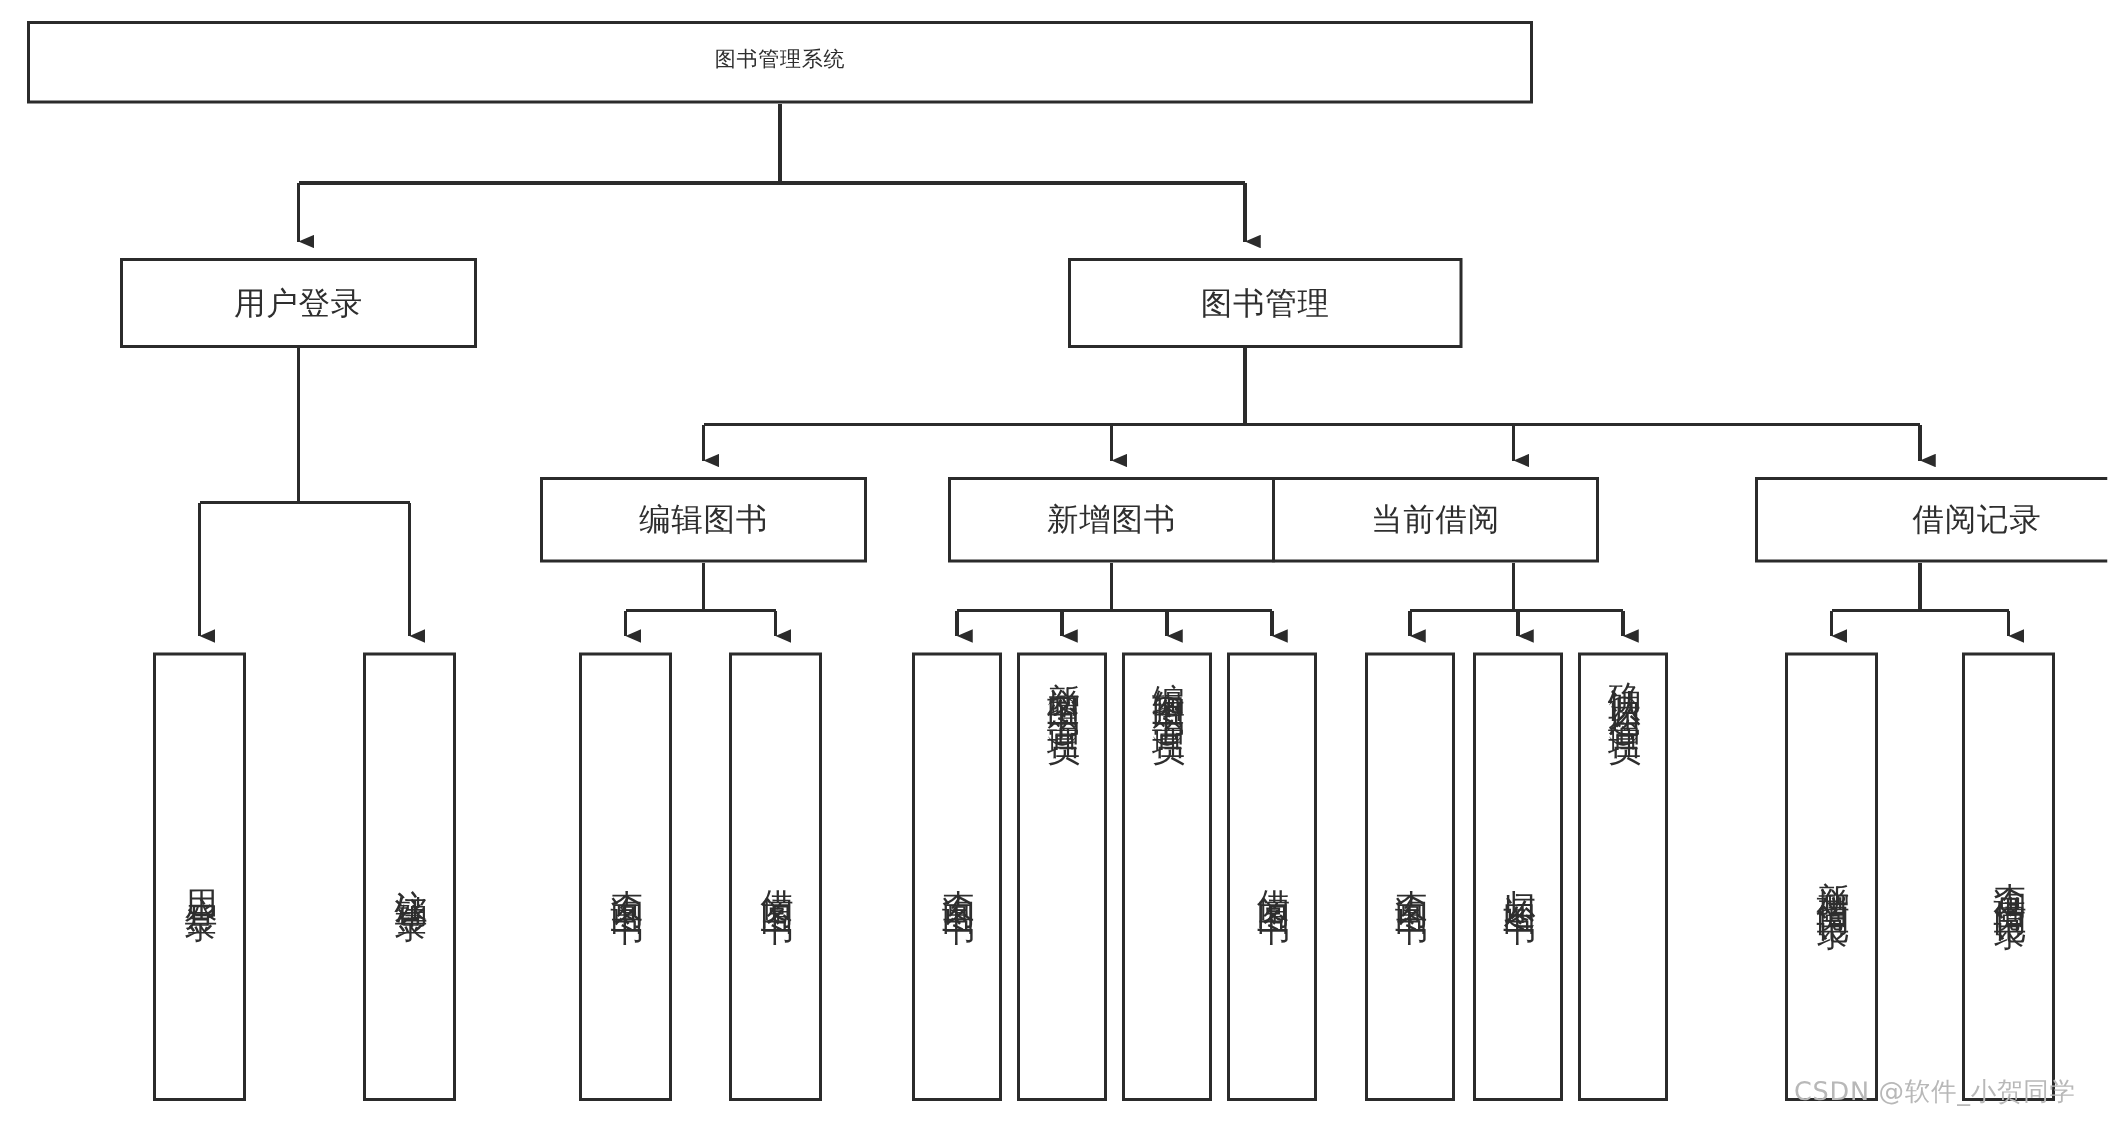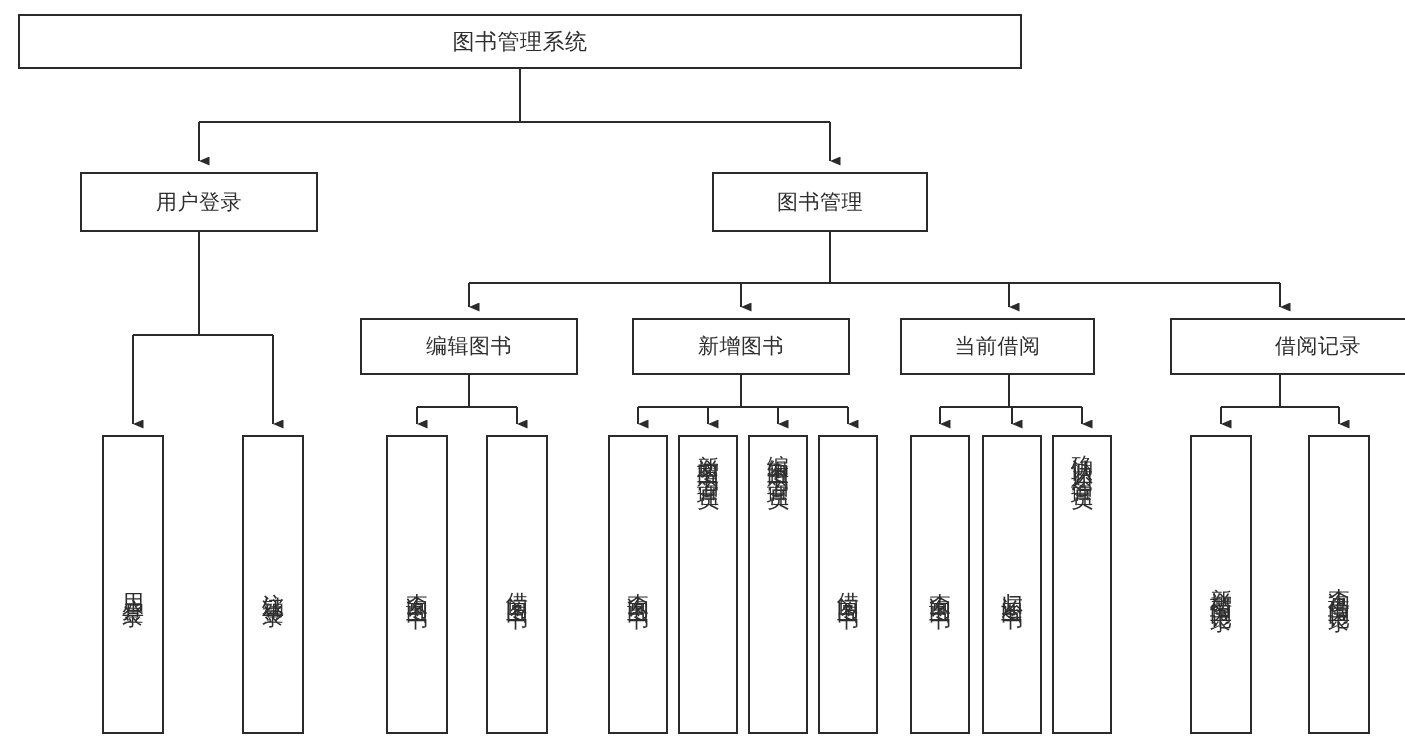--- a/index.html
+++ b/index.html
@@ -37,21 +37,21 @@
     overflow: hidden;
   }
   .node-label {
     color: #2e2e2e;
     font-size: 21px;
     letter-spacing: 0.5px;
     line-height: 1.25;
     white-space: nowrap;
     text-align: center;
   }
-  .node.root .node-label { font-size: 22px; }
+  .node.root .node-label { font-size: 14px; font-family: Liberation Mono, monospace; }
   .node.vertical {
     align-items: flex-start;
     padding-top: 0px;
   }
   .node.vertical .node-label {
     writing-mode: vertical-rl;
     text-orientation: upright;
     font-size: 22px;
     letter-spacing: 5px;
     line-height: 1;
@@ -117,30 +117,30 @@
       </g>
   </svg>
 
   <div id="nodes-layer">
       <div class="node root" style="left: 18px; top: 14px; width: 1004px; height: 55px;">
         <div class="node-label">图书管理系统</div>
       </div>
       <div class="node" style="left: 80px; top: 172px; width: 238px; height: 60px;">
         <div class="node-label">用户登录</div>
       </div>
-      <div class="node" style="left: 712px; top: 172px; width: 216px; height: 60px;">
+      <div class="node" style="left: 712px; top: 172px; width: 263px; height: 60px;">
         <div class="node-label">图书管理</div>
       </div>
       <div class="node" style="left: 360px; top: 318px; width: 218px; height: 57px;">
         <div class="node-label">编辑图书</div>
       </div>
       <div class="node" style="left: 632px; top: 318px; width: 218px; height: 57px;">
         <div class="node-label">新增图书</div>
       </div>
-      <div class="node" style="left: 900px; top: 318px; width: 195px; height: 57px;">
+      <div class="node" style="left: 848px; top: 318px; width: 218px; height: 57px;">
         <div class="node-label">当前借阅</div>
       </div>
       <div class="node" style="left: 1170px; top: 318px; width: 264px; height: 57px; padding-left: 32px;">
         <div class="node-label">借阅记录</div>
       </div>
       <div class="node vertical mid" style="left: 102px; top: 435px; width: 62px; height: 299px;">
         <div class="node-label">用户登录</div>
       </div>
       <div class="node vertical mid" style="left: 242px; top: 435px; width: 62px; height: 299px;">
         <div class="node-label">注销登录</div>
@@ -173,14 +173,15 @@
         <div class="node-label">确认归还（管理员）</div>
       </div>
       <div class="node vertical mid" style="left: 1190px; top: 435px; width: 62px; height: 299px;">
         <div class="node-label">新增借阅记录</div>
       </div>
       <div class="node vertical mid" style="left: 1308px; top: 435px; width: 62px; height: 299px;">
         <div class="node-label">查询借阅记录</div>
       </div>
     </div>
 
+  <div class="watermark" style="left:1196px; top:716px;">CSDN @软件_小贺同学</div>
 
 </div>
 
 </body></html>

